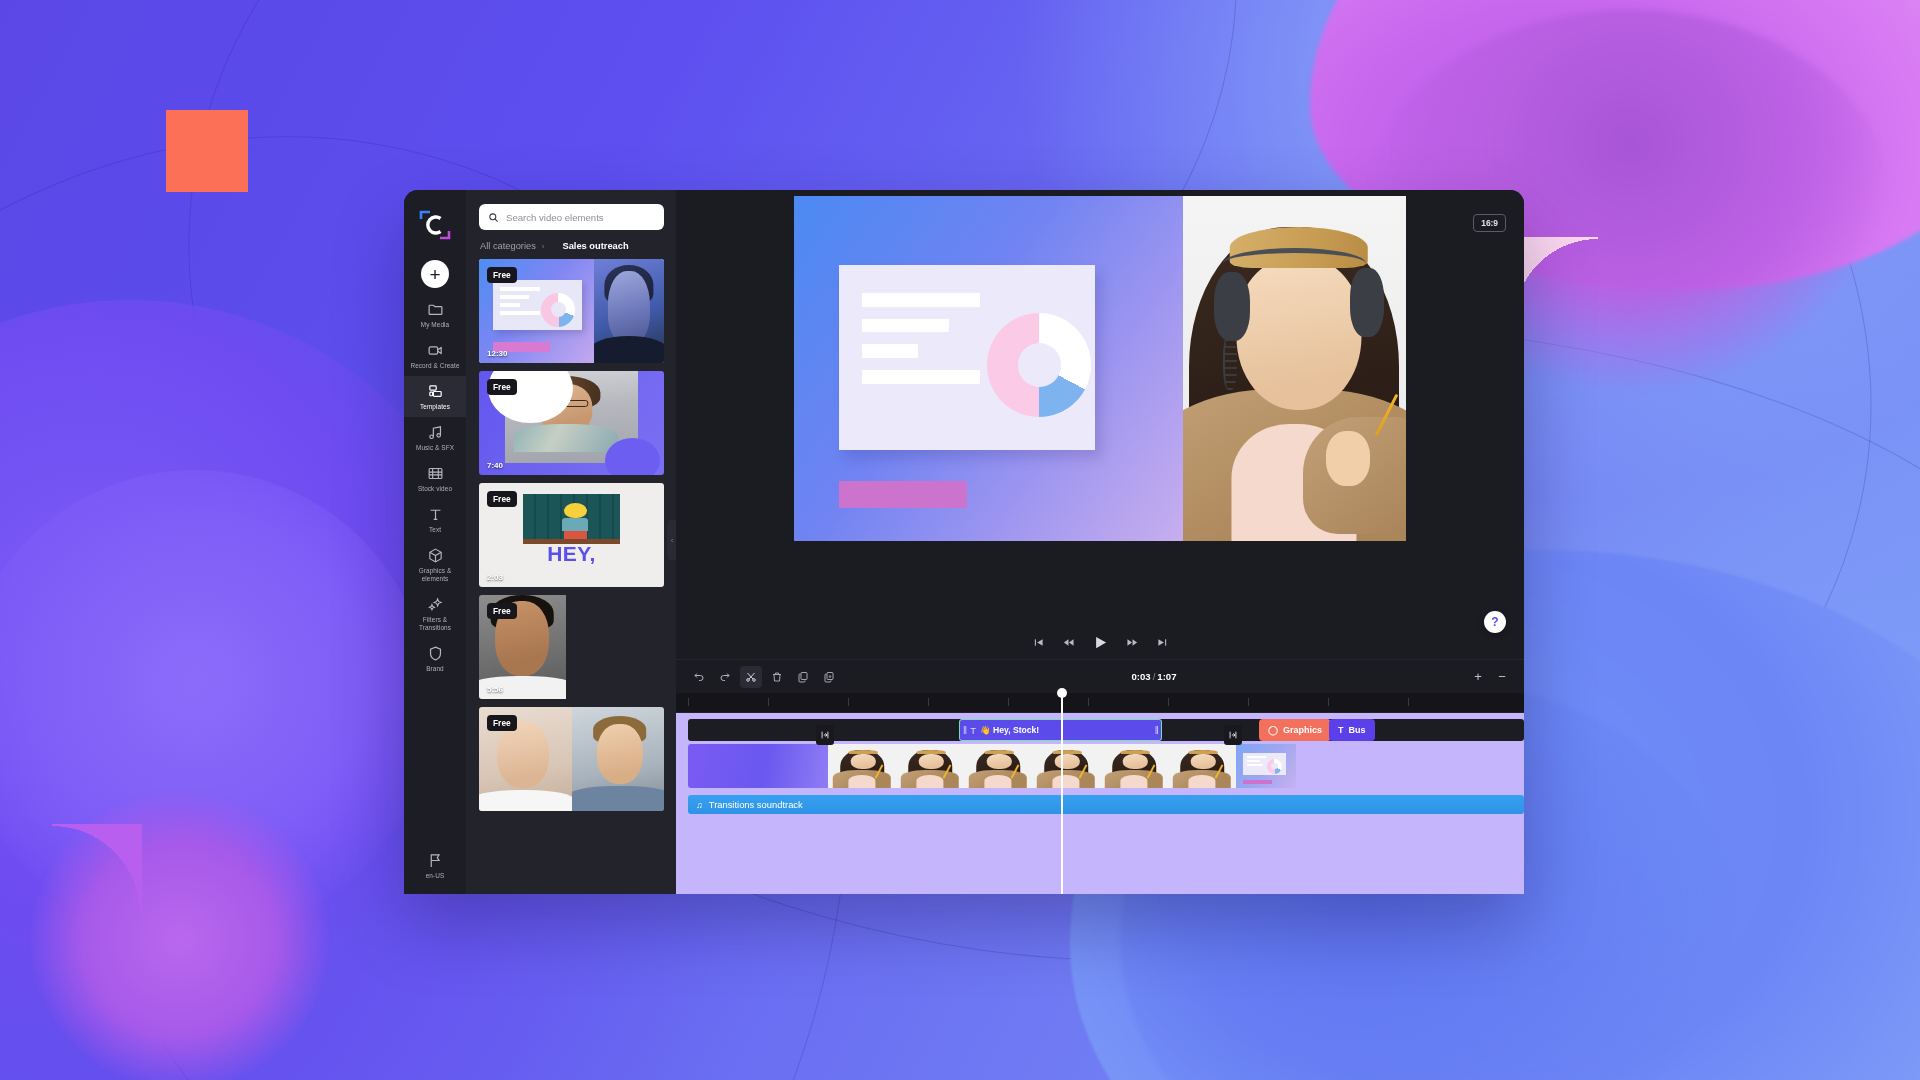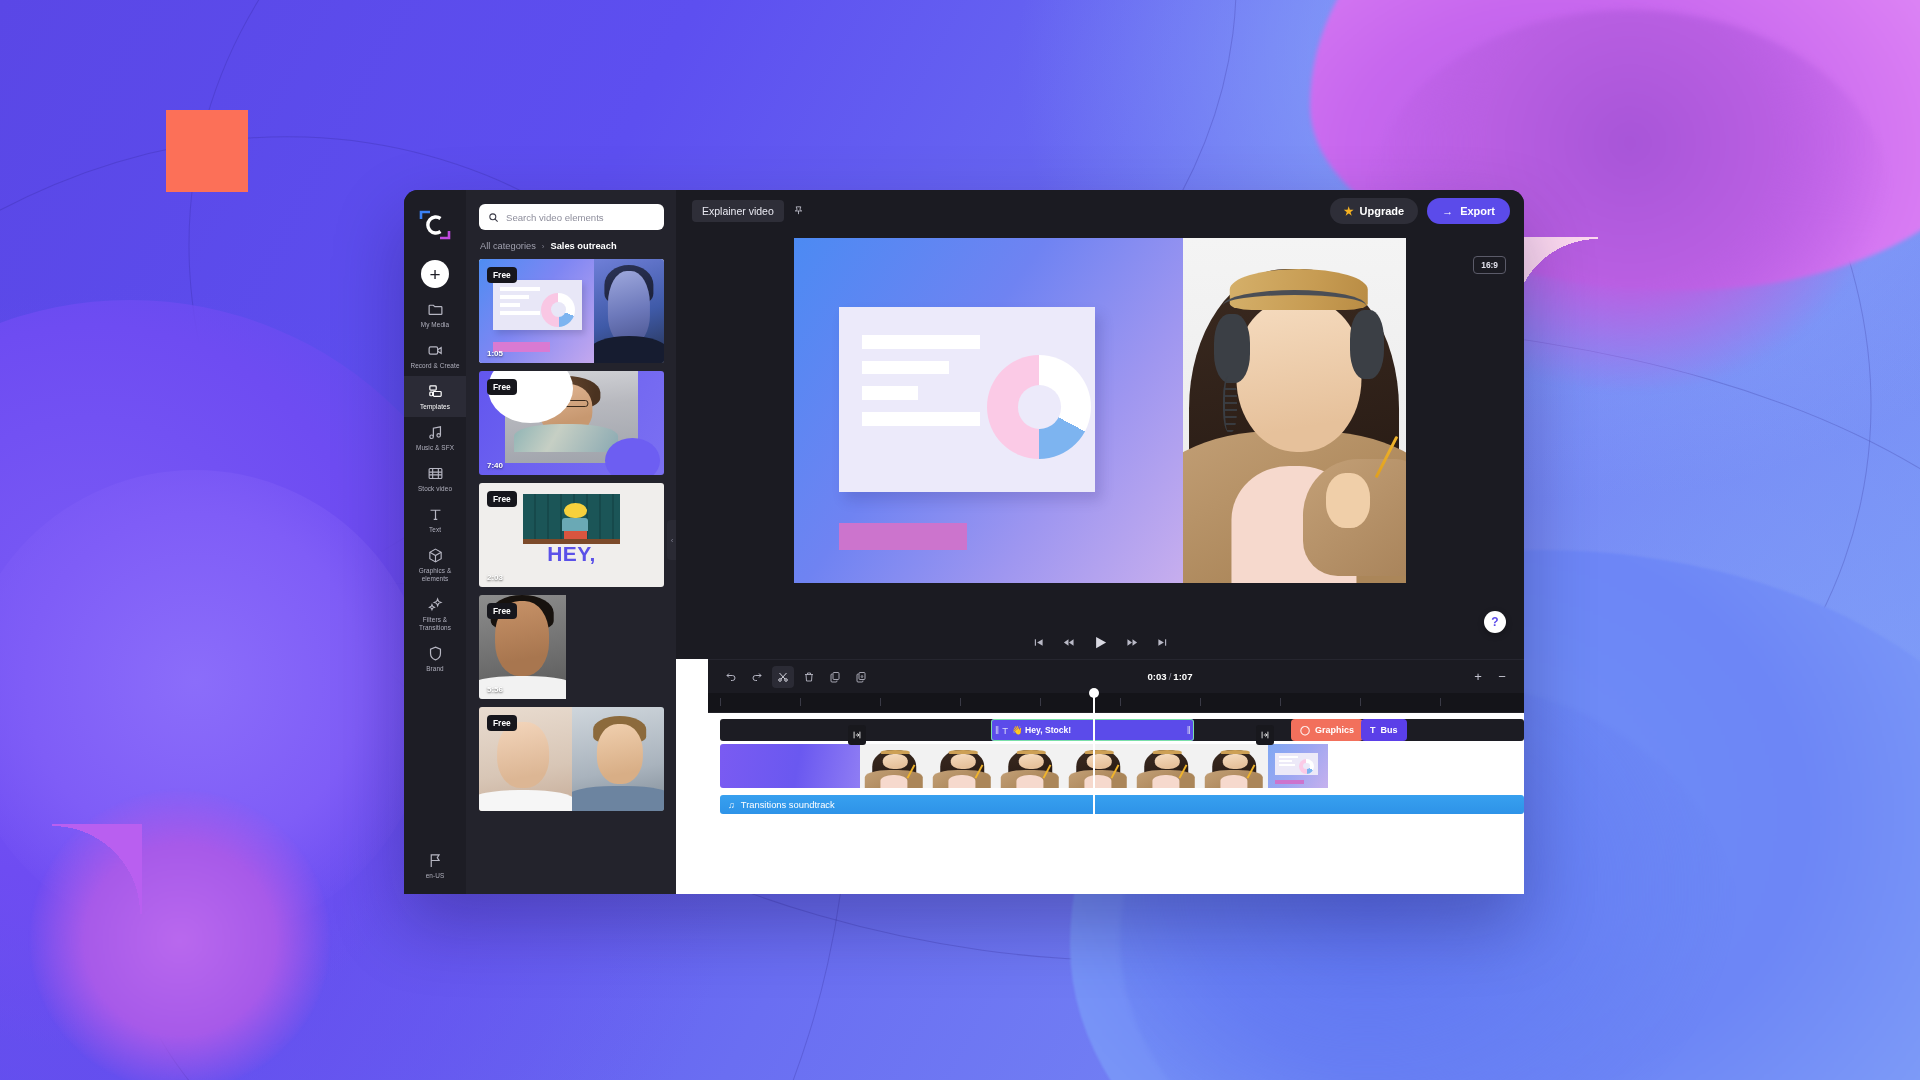--- a/index.html
+++ b/index.html
@@ -176,21 +176,21 @@
     padding: 0 9px;
   }
   .search .mag { width: 11px; height: 11px; flex: 0 0 11px; }
   .search .ph { font-size: 9.6px; color: #8e8e9c; }
   .crumbs {
     display: flex; align-items: center; gap: 6px;
     margin: 11px 0 8px 1px; font-size: 9.3px;
   }
   .crumbs .c0 { color: #a0a0ae; }
   .crumbs .sep { color: #7c7c8a; font-size: 8px; }
-  .crumbs .c1 { color: #fff; font-weight: bold; }
+  .crumbs .c1 { color: #fff; font-weight: bold; margin-left: 12px; }
 
   .cards { display: flex; flex-direction: column; gap: 8px; }
   .card {
     position: relative; width: 185px; height: 104px;
     border-radius: 3px; overflow: hidden; cursor: pointer;
     flex: 0 0 auto;
   }
   .card.sel { outline: 2px solid #fff; outline-offset: -2px; }
   .free {
     position: absolute; left: 8px; top: 8px; z-index: 6;
@@ -400,21 +400,21 @@
   .pctrl .sm svg { width:11px; height:11px; }
   .helpbtn {
     position:absolute; right:18px; bottom:-8px;
     width:22px; height:22px; border-radius:50%; background:#fff;
     display:flex; align-items:center; justify-content:center;
     color:#5b4bea; font-size:12px; font-weight:bold; cursor:pointer;
     box-shadow: 0 2px 6px rgba(0,0,0,.3);
   }
 
   
-  .tl { flex: 0 0 235px; background:#ffffff; display:flex; flex-direction:column;padding-left:32px; }
+  .tl { flex: 0 0 235px; background:#c4b5fd; display:flex; flex-direction:column; }
   .tlbar {
     height: 34px; display:flex; align-items:center; gap:4px;
     padding: 0 12px; background:#1b1b22; flex:0 0 34px;
     border-top:1px solid #26262f;
   }
   .tool {
     width: 22px; height:22px; border-radius:4px;
     display:flex; align-items:center; justify-content:center;
     color:#b5b5c2; cursor:pointer;
   }
@@ -637,21 +637,21 @@
               <div class="c1pie"></div>
             </div>
             <div class="c1pink"></div>
           </div>
           <div class="c1r">
             <div class="hair-a"></div>
               <div class="face-a"></div>
               <div class="body-a"></div>
           </div>
           <span class="free">Free</span>
-          <span class="dur">1:05</span>
+          <span class="dur">12:30</span>
         </div>
 
         <div class="card c2">
           <div class="c2photo">
             <div class="man-hair"></div>
               <div class="man-head"></div>
             <div class="man-gl"></div>
               <div class="man-shirt"></div>
           </div>
           <div class="c2circ"></div>
@@ -698,38 +698,20 @@
           </div>
           <span class="free">Free</span>
         </div>
       </div>
 
       <div class="panel-handle">‹</div>
     </div>
 
     <div class="main">
 
-      <div class="topbar">
-        <div class="proj-name">Explainer video</div>
-        <div class="pin">
-          <svg width="11" height="11" viewBox="0 0 24 24" fill="none" stroke="#c9c9d6" stroke-width="1.8">
-              <path d="M9 4h8l-2 6 4 3H5l4-3-2-6z"></path>
-              <path d="M12 13v7"></path>
-            </svg>
-        </div>
-        <div class="topspace"></div>
-        <div class="btn-upg">
-          <span class="star">★</span>
-          <span>Upgrade</span>
-        </div>
-        <div class="btn-exp">
-          <span class="arrow">→</span>
-          <span>Export</span>
-        </div>
-      </div>
 
       <div class="preview">
         <div class="ratio">16:9</div>
 
         <div class="video">
           <div class="v-left">
             <div class="v-slide">
               <div class="v-bar" style="left:9%;top:15%;width:46%;height:7.5%"></div>
               <div class="v-bar" style="left:9%;top:29%;width:34%;height:7.5%"></div>
               <div class="v-bar" style="left:9%;top:43%;width:22%;height:7.5%"></div>

